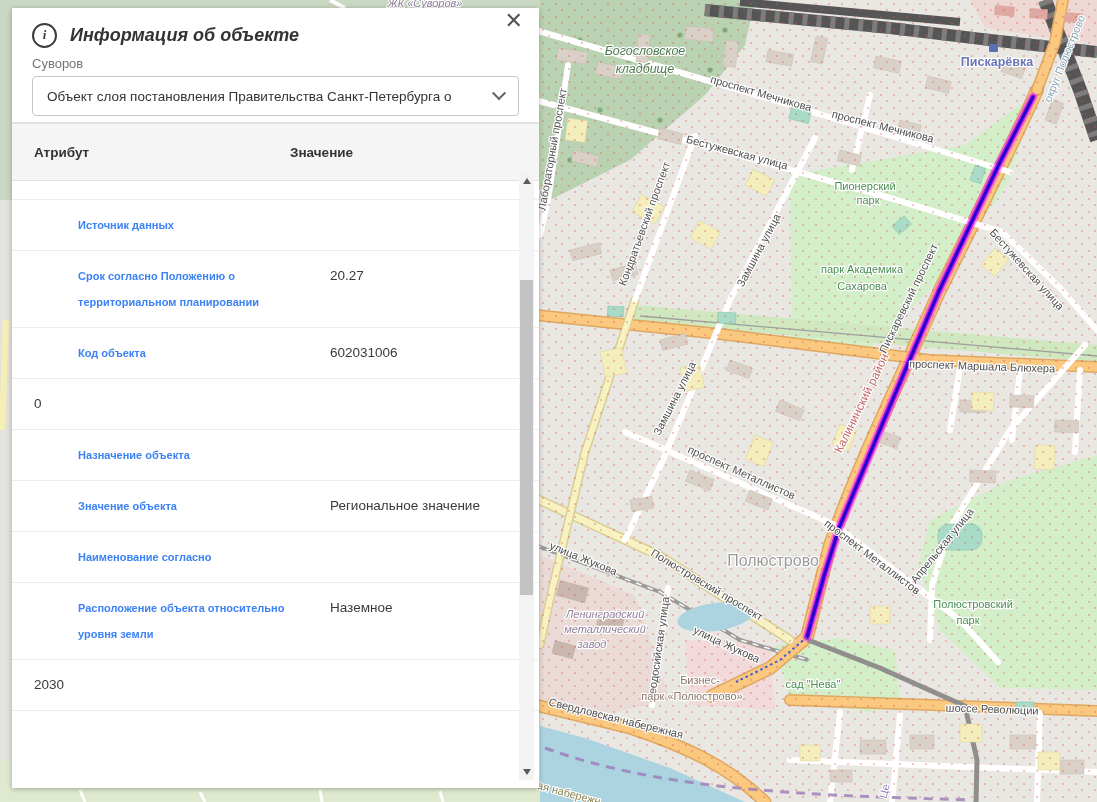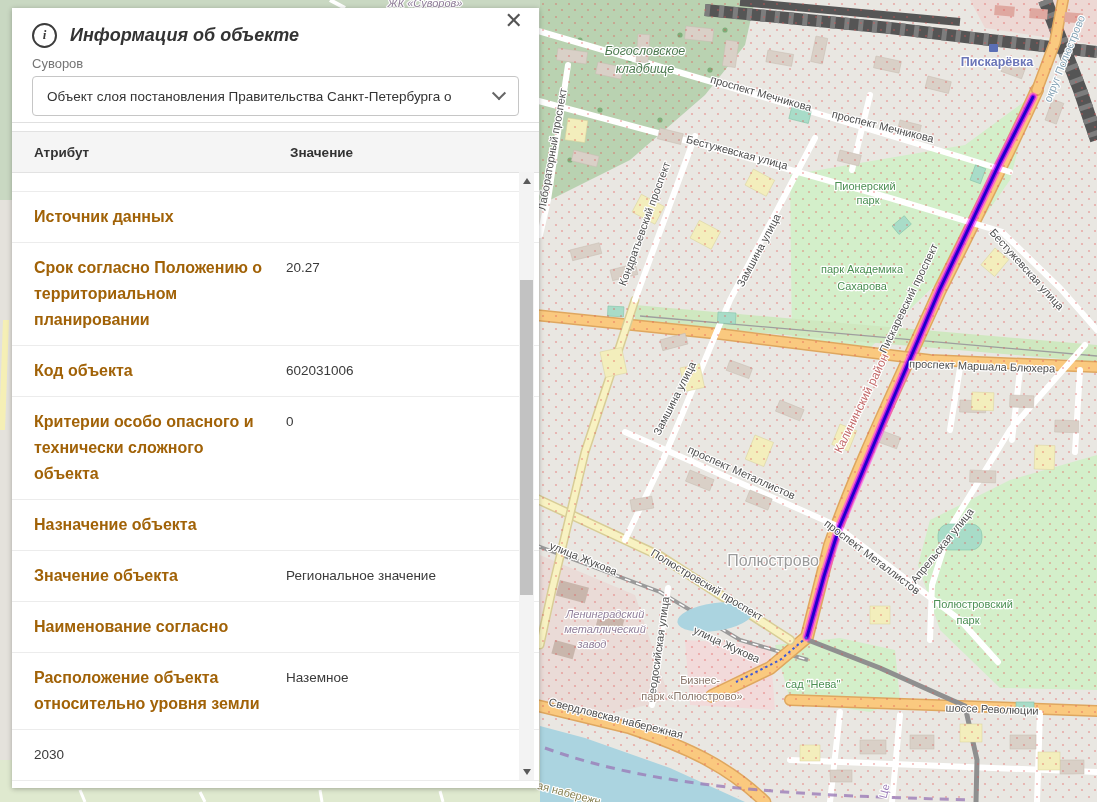--- a/index.html
+++ b/index.html
@@ -31,28 +31,28 @@
            font:italic bold 13px "Liberation Serif",serif;color:#3c3c3c;}
   .p-title{margin-left:13px;font-size:18px;font-weight:bold;color:#333;font-style:italic;}
   .close{position:absolute;right:16px;top:0;font-size:22px;color:#555;cursor:pointer;line-height:26px;}
   .obj-label{margin:8px 0 0 20px;font-size:13px;color:#757575;height:16px;}
   .select{margin:4px 20px 0 20px;height:38px;border:1px solid #c6c6c6;border-radius:4px;
           display:flex;align-items:center;padding:0 14px;cursor:pointer;}
   .select-text{font-size:13.5px;color:#333;white-space:nowrap;overflow:hidden;flex:1;}
   .chev{width:8px;height:8px;border-right:2px solid #666;border-bottom:2px solid #666;
         transform:rotate(45deg) translate(-2px,-2px);flex:0 0 auto;margin-left:8px;}
   .divider{margin-top:6px;border-top:1px solid #e0e0e0;height:0;}
-  .thead{margin-top:8px;height:42px;background:#f5f5f5;border-top:1px solid #e2e2e2;
+  .thead{height:58px;background:#f5f5f5;border-top:1px solid #e2e2e2;
          border-bottom:1px solid #e2e2e2;display:flex;align-items:center;padding-left:22px;
          box-sizing:border-box;font-size:13.5px;font-weight:bold;}
   .thead .c1{width:256px;}
   .tbody{height:614px;overflow:hidden;position:relative;}
   .trow{display:flex;align-items:flex-start;padding:12px 0 12px 22px;border-bottom:1px solid #ececec;}
   .trow.filler{height:18px;padding:0 0 0 22px;}
-  .attr{width:236px;padding-right:16px;font-weight:bold;font-size:16px;line-height:26px;color:#a16207;}
+  .attr{width:236px;padding-right:16px;font-weight:bold;font-size:11px;line-height:26px;color:#3b82f6;margin-left:44px;}
   .val{width:205px;font-size:13.5px;line-height:26px;color:#3a3a3a;}
   
   .sbar{position:absolute;right:5px;top:164px;bottom:8px;width:15px;background:#f3f3f3;}
   .sb-up,.sb-down{position:absolute;left:0;width:15px;height:15px;display:flex;
                   align-items:center;justify-content:center;cursor:pointer;}
   .sb-up{top:1px;}.sb-down{bottom:1px;}
   .tri-up{width:0;height:0;border-left:4px solid transparent;border-right:4px solid transparent;
           border-bottom:6px solid #5a5a5a;}
   .tri-down{width:0;height:0;border-left:4px solid transparent;border-right:4px solid transparent;
           border-top:6px solid #5a5a5a;}
@@ -312,21 +312,20 @@
     </div>
     <div class="trow">
       <div class="attr">Срок согласно Положению о территориальном планировании</div>
       <div class="val">20.27</div>
     </div>
     <div class="trow">
       <div class="attr">Код объекта</div>
       <div class="val">602031006</div>
     </div>
     <div class="trow">
-      <div class="attr">Критерии особо опасного и технически сложного объекта</div>
       <div class="val">0</div>
     </div>
     <div class="trow">
       <div class="attr">Назначение объекта</div>
       <div class="val"></div>
     </div>
     <div class="trow">
       <div class="attr">Значение объекта</div>
       <div class="val">Региональное значение</div>
     </div>

